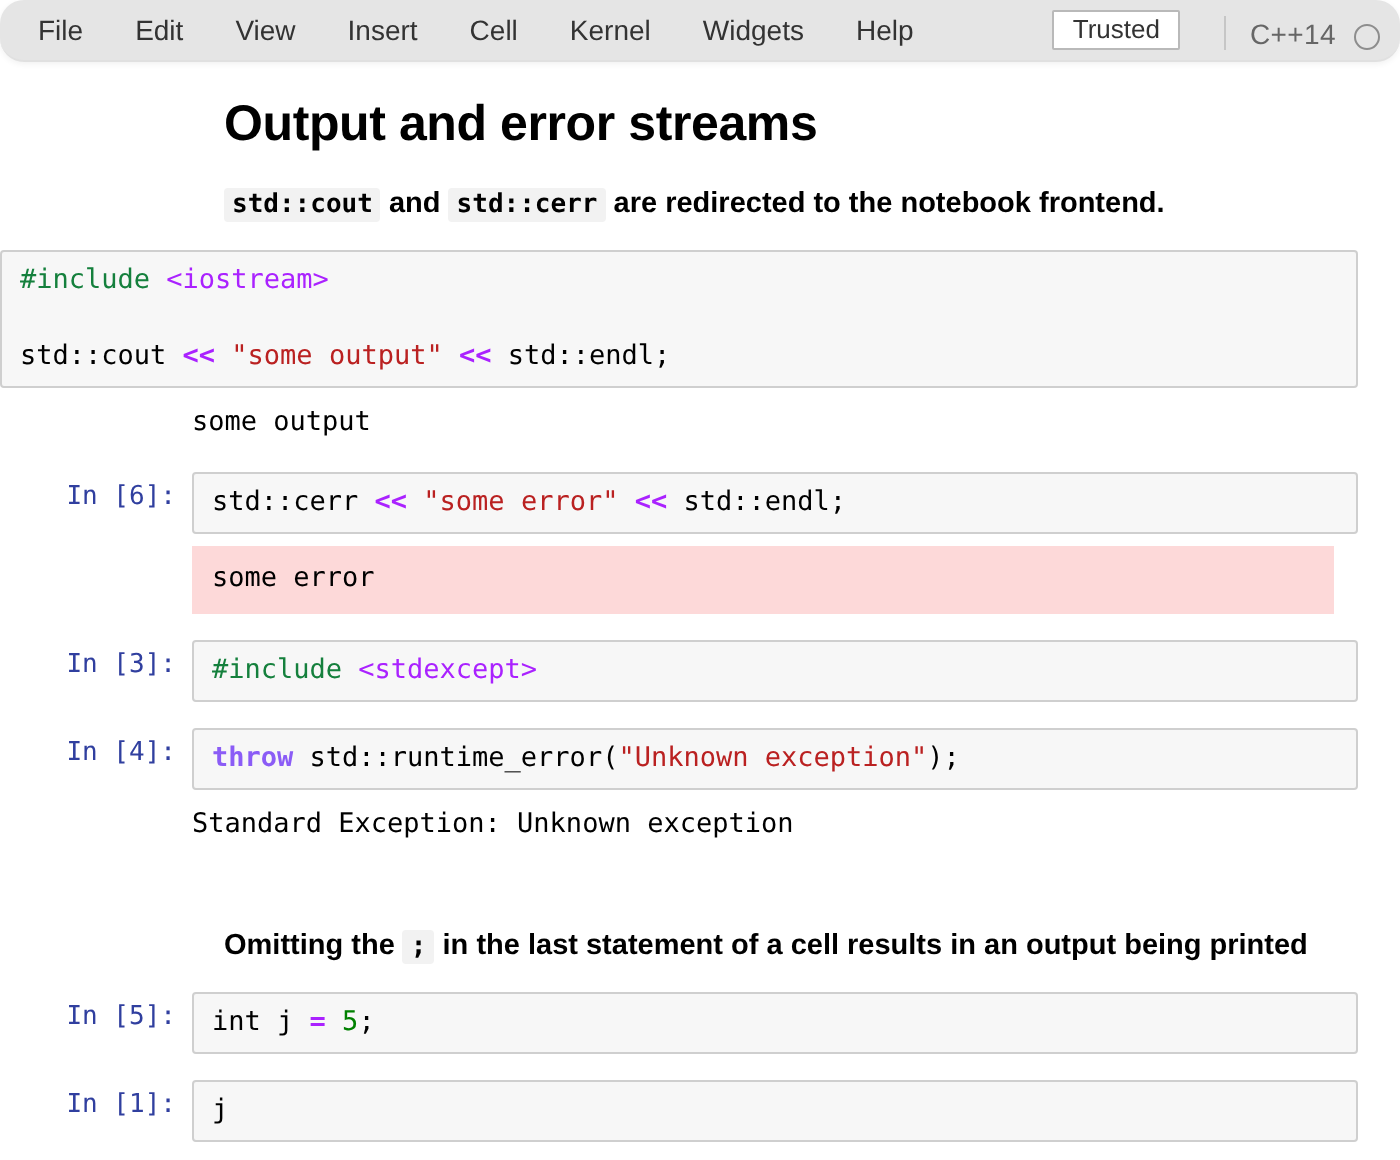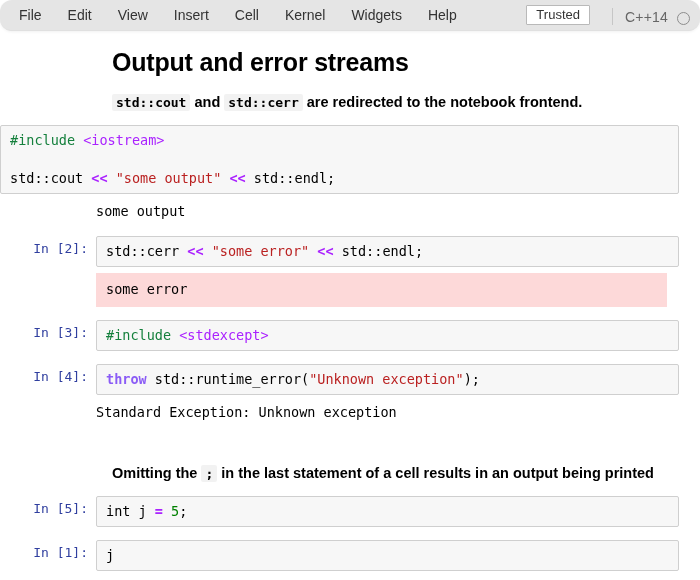--- a/index.html
+++ b/index.html
@@ -209,21 +209,21 @@
     <div class="input-area"><span class="tok-pre">#include</span><span class="tok-inc"> &lt;iostream&gt;</span>
 <span> </span>
 <span class="tok-plain">std::cout </span><span class="tok-op">&lt;&lt;</span><span class="tok-str"> "some output" </span><span class="tok-op">&lt;&lt;</span><span class="tok-plain"> std::endl;</span></div>
   </div>
   <div class="out-row">
     <div class="prompt blank">&nbsp;</div>
     <div class="out-text">some output</div>
   </div>
 
   <div class="cell">
-    <div class="prompt">In [2]:</div>
+    <div class="prompt">In [6]:</div>
     <div class="input-area"><span class="tok-plain">std::cerr </span><span class="tok-op">&lt;&lt;</span><span class="tok-str"> "some error" </span><span class="tok-op">&lt;&lt;</span><span class="tok-plain"> std::endl;</span></div>
   </div>
   <div class="out-row">
     <div class="prompt blank">&nbsp;</div>
     <div class="out-text stderr">some error</div>
   </div>
 
   <div class="cell">
     <div class="prompt">In [3]:</div>
     <div class="input-area"><span class="tok-pre">#include</span><span class="tok-inc"> &lt;stdexcept&gt;</span></div>

